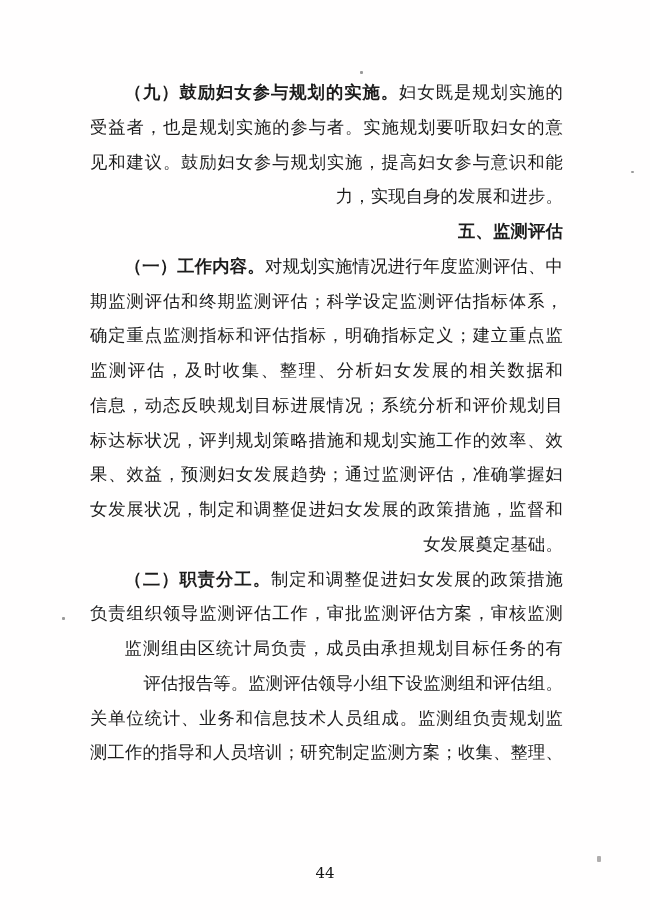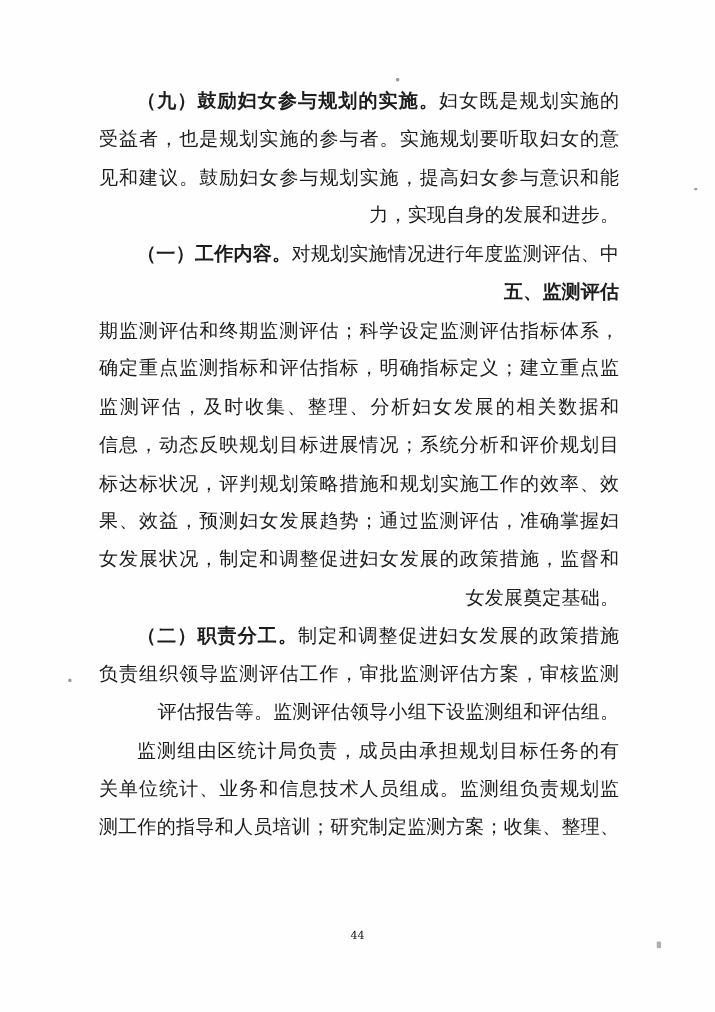--- a/index.html
+++ b/index.html
@@ -36,25 +36,25 @@
     text-align-last: justify;
   }
   .line.indent {
     text-indent: 2em;
   }
   .lead {
     font-weight: bold;
   }
   .footer {
     position: absolute;
-    top: 846px;
+    top: 864px;
     left: 0;
     width: 100%;
     text-align: center;
-    font-size: 10px;
+    font-size: 15px;
     color: #141414;
   }
   .speck {
     position: absolute;
     background: #9a9a9a;
     border-radius: 1px;
   }
   .speck.s1 { left: 360px; top: 71px;  width: 3px; height: 3px; }
   .speck.s2 { left: 631px; top: 171px; width: 3px; height: 2px; }
   .speck.s3 { left: 62px;  top: 617px; width: 3px; height: 3px; }
@@ -62,34 +62,34 @@
 </style>
 </head>
 <body>
 
 <div class="sheet">
   <div class="text-block" id="lines-container">
       <div class="line fill indent"><span class="lead">（九）鼓励妇女参与规划的实施。</span><span>妇女既是规划实施的</span></div>
       <div class="line fill"><span>受益者，也是规划实施的参与者。实施规划要听取妇女的意</span></div>
       <div class="line fill"><span>见和建议。鼓励妇女参与规划实施，提高妇女参与意识和能</span></div>
       <div class="line"><span>力，实现自身的发展和进步。</span></div>
+      <div class="line indent"><span class="lead">五、监测评估</span></div>
       <div class="line fill indent"><span class="lead">（一）工作内容。</span><span>对规划实施情况进行年度监测评估、中</span></div>
-      <div class="line indent"><span class="lead">五、监测评估</span></div>
       <div class="line fill"><span>期监测评估和终期监测评估；科学设定监测评估指标体系，</span></div>
       <div class="line fill"><span>确定重点监测指标和评估指标，明确指标定义；建立重点监</span></div>
       <div class="line fill"><span>监测评估，及时收集、整理、分析妇女发展的相关数据和</span></div>
       <div class="line fill"><span>信息，动态反映规划目标进展情况；系统分析和评价规划目</span></div>
       <div class="line fill"><span>标达标状况，评判规划策略措施和规划实施工作的效率、效</span></div>
       <div class="line fill"><span>果、效益，预测妇女发展趋势；通过监测评估，准确掌握妇</span></div>
       <div class="line fill"><span>女发展状况，制定和调整促进妇女发展的政策措施，监督和</span></div>
       <div class="line"><span>女发展奠定基础。</span></div>
       <div class="line fill indent"><span class="lead">（二）职责分工。</span><span>制定和调整促进妇女发展的政策措施</span></div>
       <div class="line fill"><span>负责组织领导监测评估工作，审批监测评估方案，审核监测</span></div>
+      <div class="line fill indent"><span>监测组由区统计局负责，成员由承担规划目标任务的有</span></div>
       <div class="line"><span>评估报告等。监测评估领导小组下设监测组和评估组。</span></div>
-      <div class="line fill indent"><span>监测组由区统计局负责，成员由承担规划目标任务的有</span></div>
       <div class="line fill"><span>关单位统计、业务和信息技术人员组成。监测组负责规划监</span></div>
       <div class="line fill"><span>测工作的指导和人员培训；研究制定监测方案；收集、整理、</span></div>
     </div>
   <div class="footer">44</div>
   <div class="speck s1"></div>
   <div class="speck s2"></div>
   <div class="speck s3"></div>
   <div class="speck s4"></div>
 </div>
 

